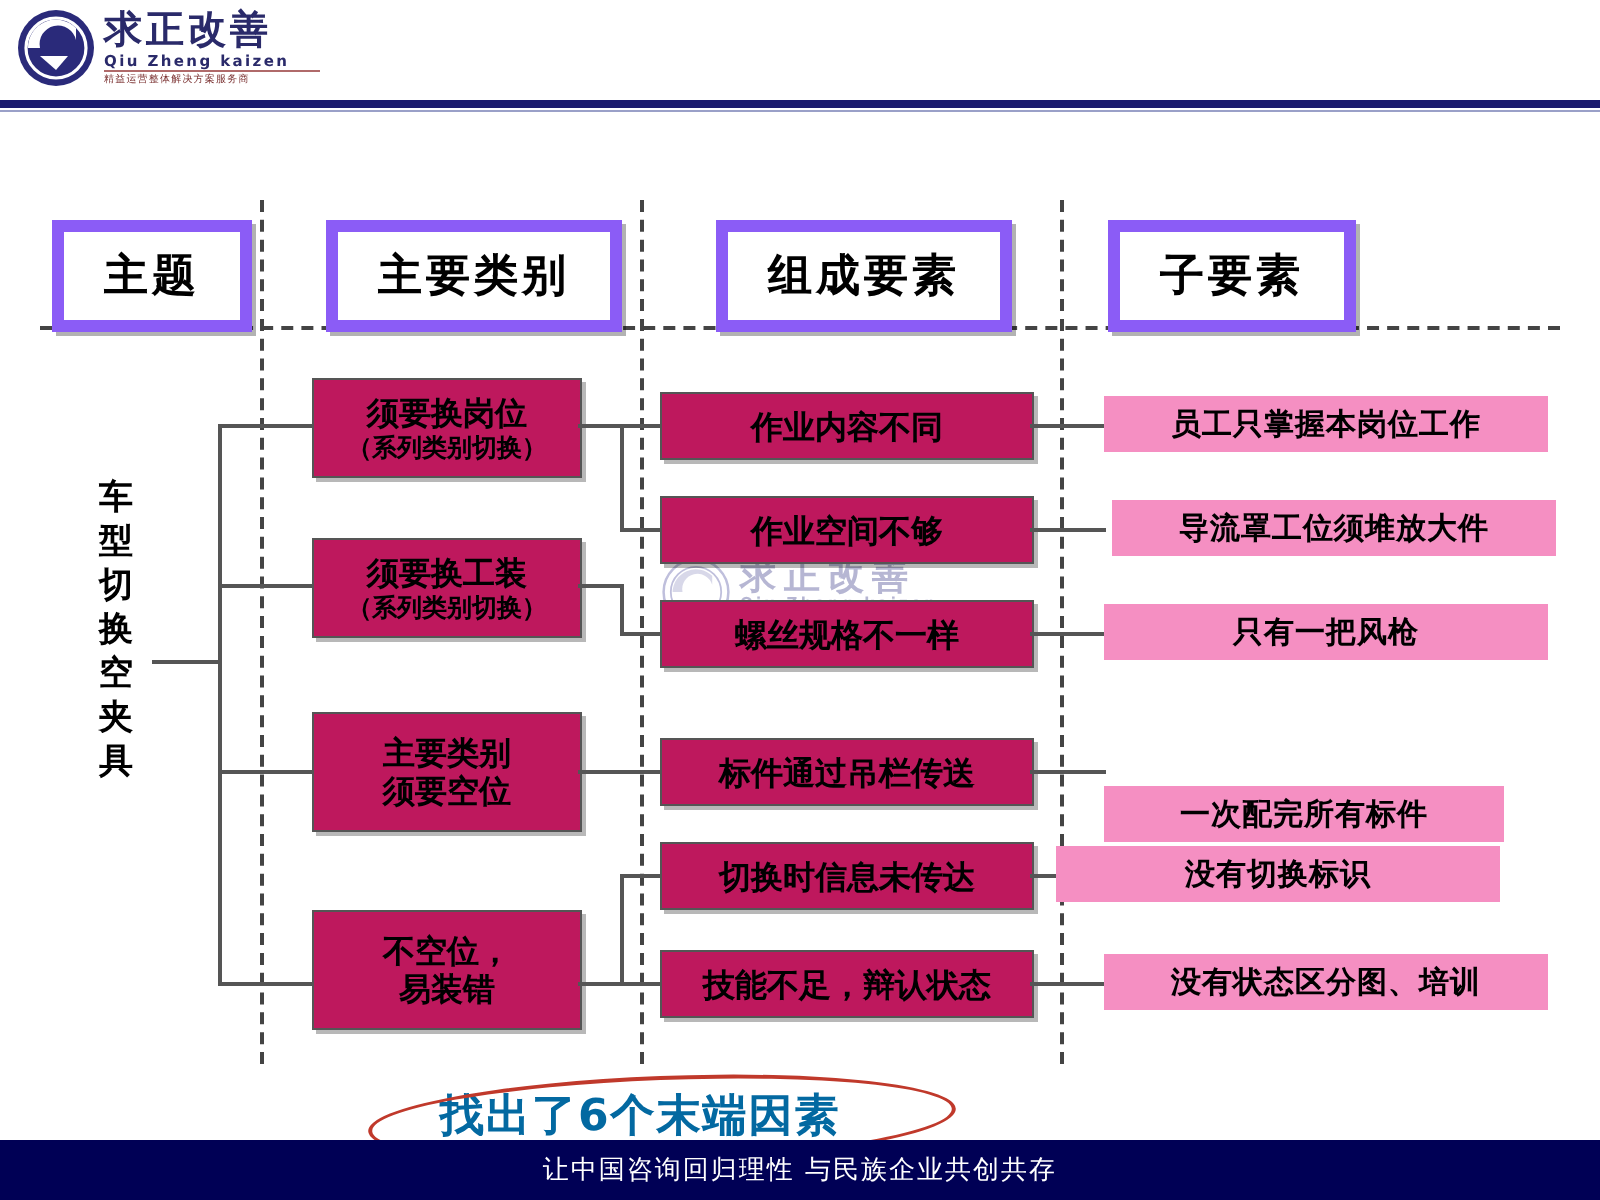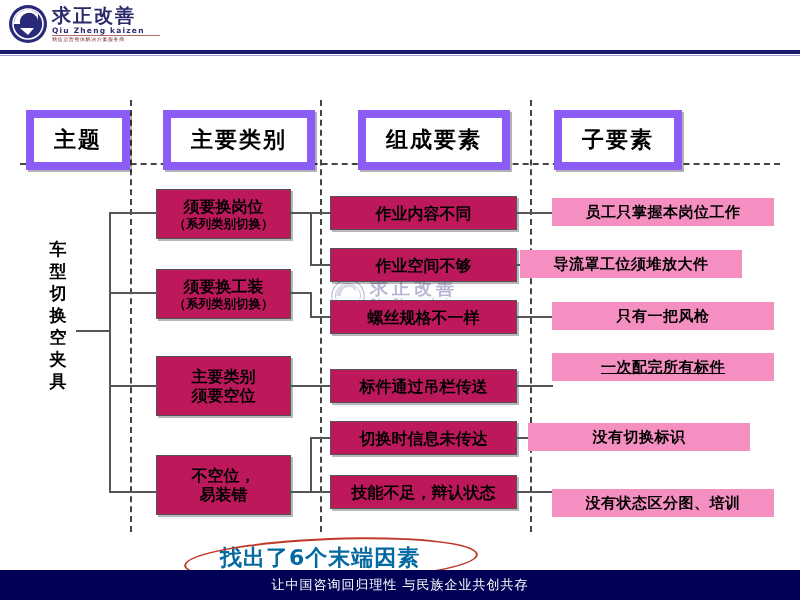--- a/index.html
+++ b/index.html
@@ -24,21 +24,21 @@
   .topline{position:absolute;left:0;top:50px;width:800px;height:4px;background:#1b1b6e;}
   .topline2{position:absolute;left:0;top:55px;width:800px;height:1px;background:#9aa0c8;}
 
   
   .vdash{position:absolute;top:100px;width:0;height:432px;
          border-left:2px dashed #444;}
   .hdash{position:absolute;left:20px;top:163px;width:760px;height:0;
          border-top:2px dashed #444;}
 
   
-  .hbox{position:absolute;border:8px solid #8b5cf6;background:#fff;
+  .hbox{position:absolute;border:6px solid #8b5cf6;background:#fff;
         display:flex;align-items:center;justify-content:center;
         font-size:22px;font-weight:bold;color:#000;letter-spacing:2px;
         box-shadow:2px 2px 0 rgba(0,0,0,.30);}
 
   
   .topic{position:absolute;left:44px;top:238px;width:28px;
          font-size:17px;font-weight:bold;color:#000;line-height:22px;
          text-align:center;letter-spacing:0;}
   .topic span{display:block;}
 
@@ -199,25 +199,25 @@
   </div>
 
   <div class="ln h" style="left:515px;top:212px;width:38px;"></div>
   <div class="ln h" style="left:515px;top:264px;width:38px;"></div>
   <div class="ln h" style="left:515px;top:316px;width:38px;"></div>
   <div class="ln h" style="left:515px;top:385px;width:38px;"></div>
   <div class="ln h" style="left:515px;top:437px;width:38px;"></div>
   <div class="ln h" style="left:515px;top:491px;width:38px;"></div>
 
   <div class="pbox" style="left:552px;top:198px;width:222px;height:28px;">员工只掌握本岗位工作</div>
-  <div class="pbox" style="left:520px;top:250px;width:222px;height:28px;">导流罩工位须堆放大件</div>
+  <div class="pbox" style="left:556px;top:250px;width:222px;height:28px;">导流罩工位须堆放大件</div>
   <div class="pbox" style="left:552px;top:302px;width:222px;height:28px;">只有一把风枪</div>
-  <div class="pbox" style="left:552px;top:353px;width:222px;height:28px;text-decoration:underline;">一次配完所有标件</div>
+  <div class="pbox" style="left:552px;top:393px;width:200px;height:28px;">一次配完所有标件</div>
   <div class="pbox" style="left:528px;top:423px;width:222px;height:28px;">没有切换标识</div>
-  <div class="pbox" style="left:552px;top:477px;width:222px;height:28px;margin-top:12px;">没有状态区分图、培训</div>
+  <div class="pbox" style="left:552px;top:477px;width:222px;height:28px;">没有状态区分图、培训</div>
 
   <div class="concl">找出了6个末端因素</div>
   <div class="ellipse"></div>
 
   <div class="footer"></div>
   <div class="footer-txt">让中国咨询回归理性  与民族企业共创共存</div>
 
 </div>
 
 </body></html>

